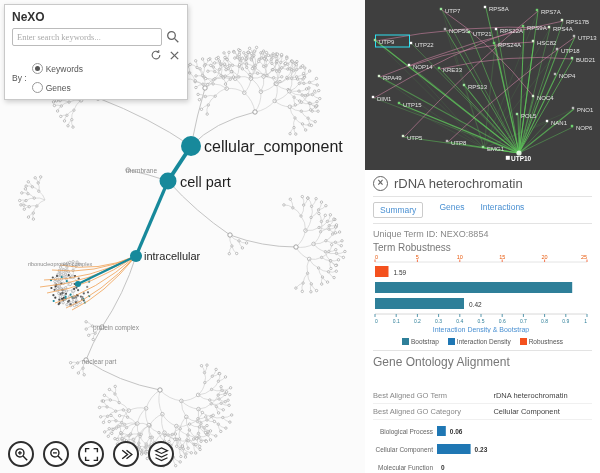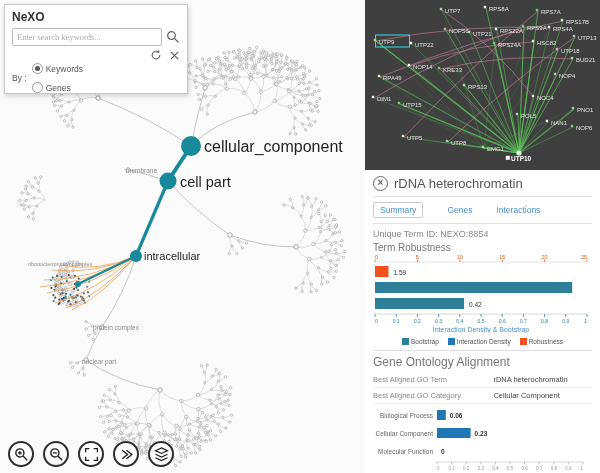--- a/index.html
+++ b/index.html
@@ -4,21 +4,21 @@
 <style>
   html,body{margin:0;padding:0;}
   body{width:600px;height:473px;overflow:hidden;font-family:"Liberation Sans",sans-serif;background:#fff;}
   #app{position:relative;width:600px;height:473px;}
 
   
   #tree-panel{position:absolute;left:0;top:0;width:365px;height:473px;background:#fbfbfb;border-right:1px solid #e2e2e2;}
   #tree-svg{position:absolute;left:0;top:0;}
 
   
-  #search-card{position:absolute;left:4px;top:4px;width:168px;background:#fff;border:1px solid #c9c9c9;box-shadow:1px 2px 5px rgba(0,0,0,.18);padding:5px 7px 0;z-index:5;}
+  #search-card{position:absolute;left:4px;top:4px;width:168px;background:#fff;border:1px solid #c9c9c9;box-shadow:1px 2px 5px rgba(0,0,0,.18);padding:5px 7px 6px;z-index:5;}
   .sc-title{font-size:12px;font-weight:bold;color:#333;margin-bottom:4px;}
   .sc-input-row{display:flex;align-items:center;gap:4px;}
   .sc-input-row input{flex:1;min-width:0;border:1px solid #bbb;border-radius:2px;font-size:8.5px;padding:3px 4px;color:#333;font-family:Liberation Serif, serif;}
   .sc-input-row input::placeholder{color:#aaa;}
   .sc-icons{display:flex;justify-content:flex-end;align-items:center;gap:7px;margin:3px 0 2px;}
   .sc-icons svg{display:block;cursor:pointer;}
   .sc-by{display:flex;align-items:center;gap:5px;font-size:8.5px;color:#555;margin-top:2px;}
   .radio{width:9px;height:9px;border:1px solid #999;border-radius:50%;display:inline-block;position:relative;cursor:pointer;background:#fff;flex:0 0 auto;}
   .radio.checked::after{content:"";position:absolute;left:2px;top:2px;right:2px;bottom:2px;background:#555;border-radius:50%;}
   .radio-item{display:flex;align-items:center;gap:3px;cursor:pointer;}
@@ -29,30 +29,30 @@
   .tool-btn svg{display:block;}
 
   
   #network-panel{position:absolute;left:365px;top:0;width:235px;height:170px;background:#3f3f3f;overflow:hidden;}
 
   
   #detail-panel{position:absolute;left:365px;top:170px;width:235px;height:303px;background:#fff;box-sizing:border-box;padding:6px 8px;overflow:hidden;}
   .dp-header{display:flex;align-items:center;gap:6px;padding-bottom:5px;border-bottom:1px solid #e3e3e3;}
   .close-btn{width:15px;height:15px;flex:0 0 auto;border:1.5px solid #666;border-radius:50%;color:#666;font-size:10px;line-height:12px;text-align:center;font-weight:bold;cursor:pointer;box-sizing:border-box;}
   .dp-title{font-size:13px;color:#555;}
-  .dp-tabs{display:flex;gap:24px;align-items:center;padding:5px 0;border-bottom:1px solid #e3e3e3;font-size:8.5px;color:#4a90d2;}
+  .dp-tabs{display:flex;gap:16px;padding:5px 0;border-bottom:1px solid #e3e3e3;font-size:8.5px;color:#4a90d2;}
   .dp-tab{cursor:pointer;}
   .dp-tab.active{border:1px solid #ccc;padding:2px 6px;border-radius:2px;background:#fff;}
   .dp-termid{font-size:9px;color:#888;margin:5px 0 3px;}
   .dp-sec-title{font-size:10px;color:#777;text-align:left;margin:1px 0 1px;}
   .legend{display:flex;justify-content:center;gap:9px;font-size:6.5px;color:#555;margin-top:1px;}
   .legend-item{display:flex;align-items:center;gap:2px;}
   .legend-sw{width:7px;height:7px;display:inline-block;}
   .go-head{font-size:12px;color:#777;border-top:1px solid #e3e3e3;margin-top:5px;padding-top:4px;}
-  .go-table{margin:3px 0 2px;}
+  .go-table{margin:19px 0 2px;}
   .go-row{display:flex;padding:3px 0;border-bottom:1px solid #f0f0f0;font-size:7.5px;}
   .go-row .k{width:55%;color:#888;}
   .go-row .v{color:#444;}
 </style>
 </head>
 <body>
 
 <div id="app">
 
   <div id="tree-panel">

